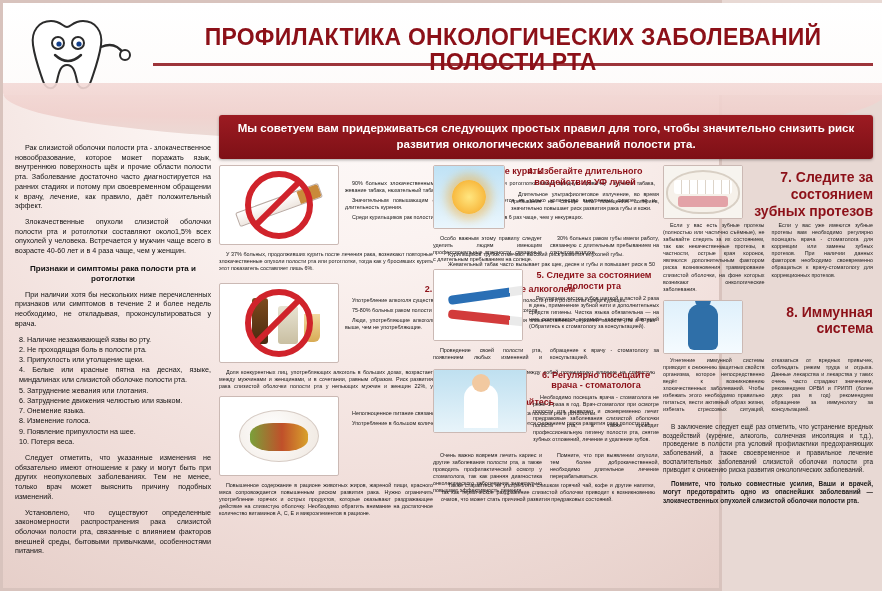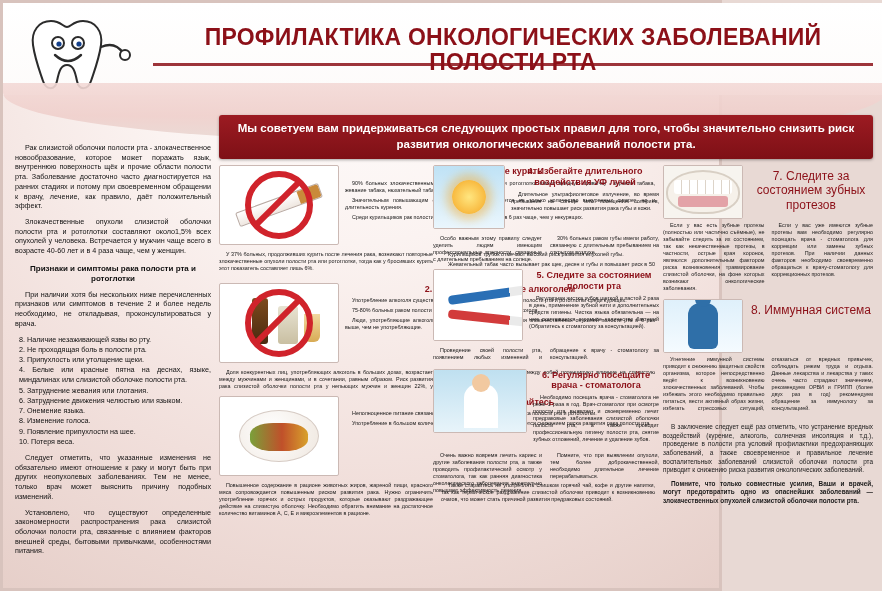--- a/index.html
+++ b/index.html
@@ -89,21 +89,21 @@
   .right-col{
     position:absolute;left:660px;top:162px;width:210px;
   }
   .rt{margin-bottom:7px;}
   .rt-head{display:flex;gap:6px;align-items:flex-start;}
   .rt-img{
     width:78px;height:52px;flex:0 0 78px;border:1px solid #cbb9b4;background:#fff;
     border-radius:2px;position:relative;overflow:hidden;
   }
   .rt-title{
-    flex:1;text-align:center;font-weight:normal;color:#8c1018;font-size:12px;line-height:1.2;
+    flex:1;text-align:right;font-weight:bold;color:#8c1018;font-size:14px;line-height:1.2;
     padding-top:4px;
   }
   .rt-text{font-size:5.4px;line-height:1.3;text-align:justify;margin-top:3px;}
   .rt-text p{margin:0 0 3px 0;text-indent:7px;}
   .rt-text.two{column-count:2;column-gap:7px;}
   
   .conclusion{
     position:absolute;left:660px;top:420px;width:210px;
     font-size:6.4px;line-height:1.35;text-align:justify;
   }

